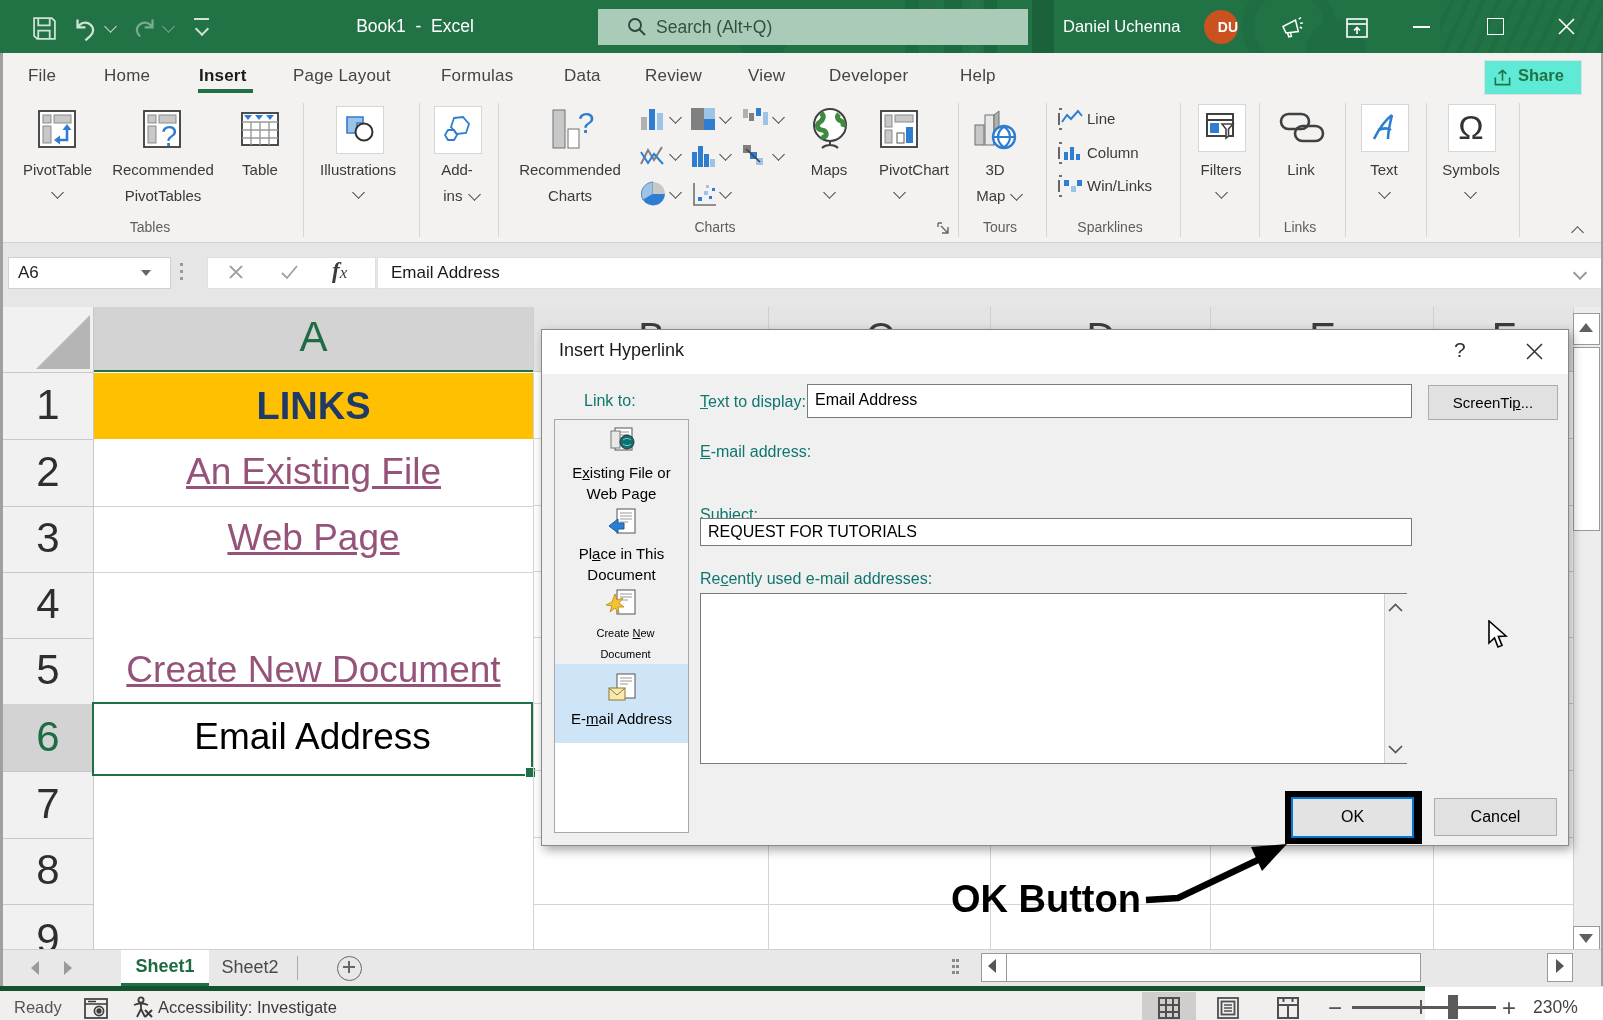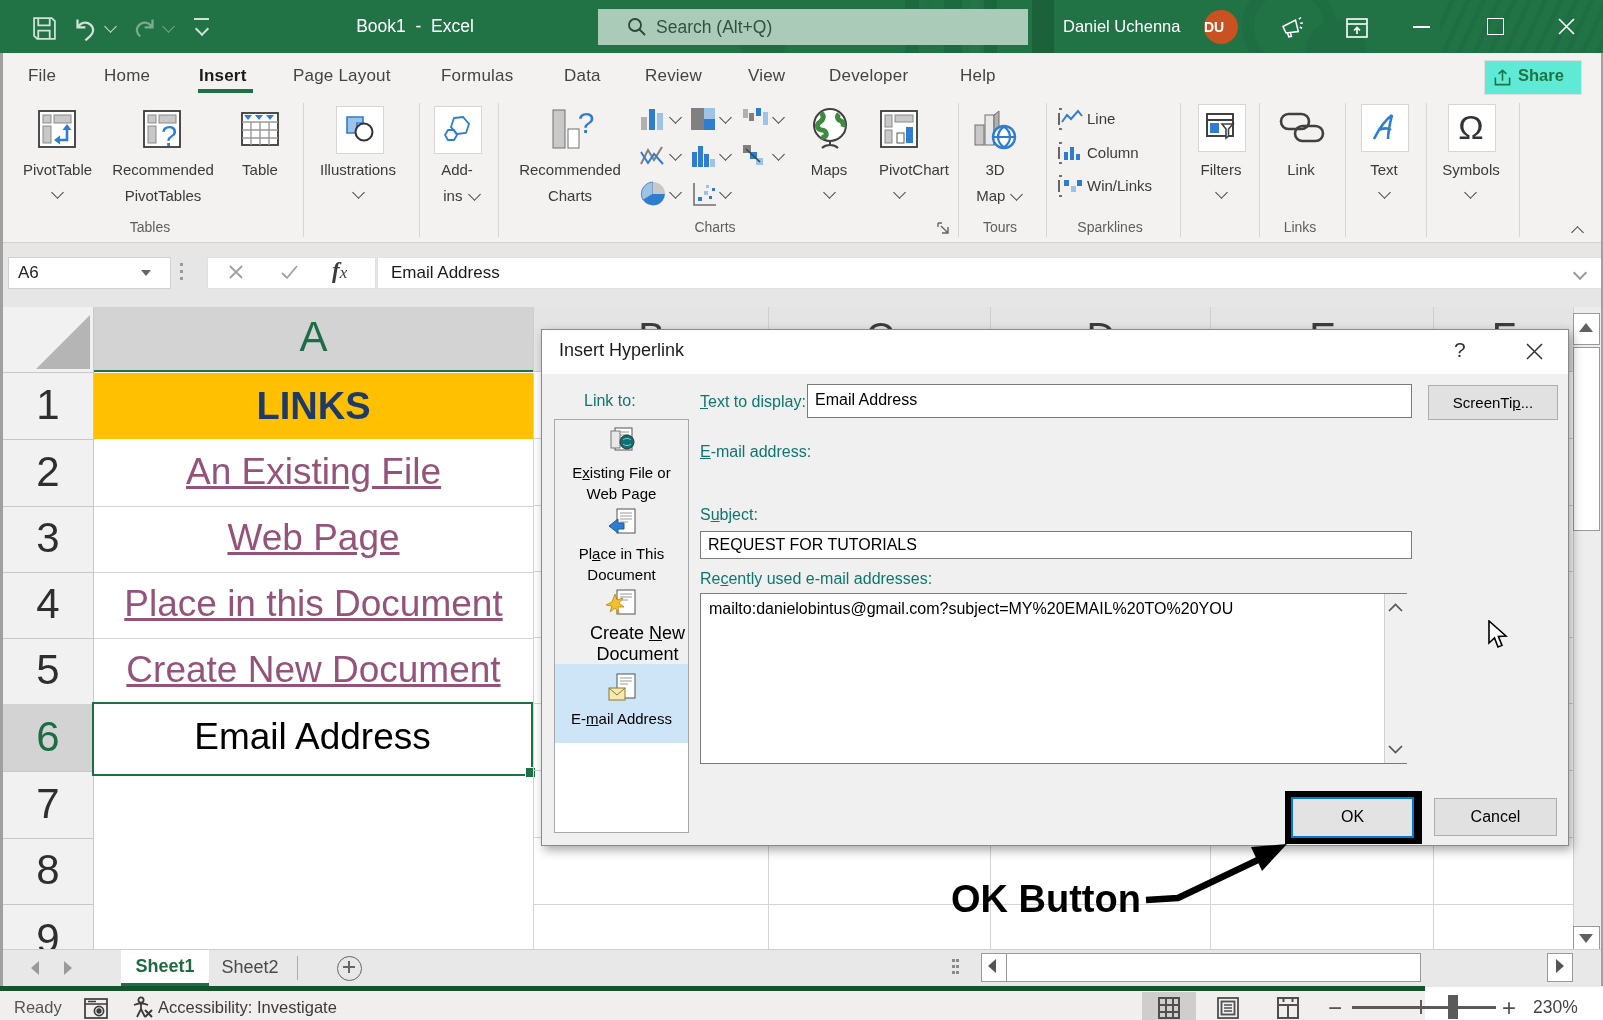--- a/index.html
+++ b/index.html
@@ -52,21 +52,21 @@
   <div class="ab" style="left:300px;top:16px;width:230px;color:#fff;font-size:17.5px;text-align:center">Book1&nbsp; -&nbsp; Excel</div>
 
   <div class="ab" style="left:598px;top:9px;width:430px;height:36px;background:#a9cbb8"></div>
   <svg class="ab" style="left:627px;top:17px" width="20" height="20" viewBox="0 0 20 20" fill="none" stroke="#2c463a" stroke-width="1.8">
         <circle cx="8" cy="8" r="6"></circle>
         <path d="M12.5 12.5 L18 18"></path>
       </svg>
   <div class="ab" style="left:656px;top:17px;color:#33503f;font-size:17.5px">Search (Alt+Q)</div>
 
   <div class="ab" style="left:1063px;top:17px;color:#fff;font-size:16.5px">Daniel Uchenna</div>
-  <div class="ab" style="left:1204px;top:10px;width:34px;height:34px;border-radius:50%;background:#ca5220;color:#fff;font-size:14px;line-height:34px;text-align:left;font-weight:bold">DU</div>
+  <div class="ab" style="left:1204px;top:10px;width:34px;height:34px;border-radius:50%;background:#ca5220;color:#fff;font-size:14px;line-height:34px;text-align:right;font-weight:bold">DU</div>
   <svg class="ab" style="left:1280px;top:16px" width="24" height="24" viewBox="0 0 24 24" fill="none" stroke="#fff" stroke-width="1.5">
         <path d="M3 10.5 L15.5 4l2.8 11.5L6 17z"></path>
         <path d="M7.5 17l1.3 3.8 2.6-.5-1-3.8"></path>
         <path d="M18.8 3.2l2.2-1.7 M20.2 7.3l2.7-.2 M19.8 11l2.3 1.3"></path>
       </svg>
   <svg class="ab" style="left:1345px;top:16px" width="24" height="24" viewBox="0 0 24 24" fill="none" stroke="#fff" stroke-width="1.6">
         <rect x="2" y="3" width="20" height="18"></rect>
         <path d="M2 8h20" fill="none"></path>
         <path d="M12 18v-6 M9 14.5l3-3 3 3"></path>
       </svg>
@@ -338,21 +338,20 @@
   <div class="ab" style="left:3px;top:265px;width:90px;height:66px;border-bottom:1px solid #c8c8c8;font-size:42px;color:#2e2e2e;text-align:center;line-height:64px">4</div>
   <div class="ab" style="left:3px;top:331px;width:90px;height:66px;border-bottom:1px solid #c8c8c8;font-size:42px;color:#2e2e2e;text-align:center;line-height:64px">5</div>
   <div class="ab" style="left:3px;top:397px;width:90px;height:67px;border-bottom:1px solid #c8c8c8;background:#d3d3d3;font-size:42px;color:#1e6c43;text-align:center;line-height:65px">6</div>
   <div class="ab" style="left:3px;top:464px;width:90px;height:67px;border-bottom:1px solid #c8c8c8;font-size:42px;color:#2e2e2e;text-align:center;line-height:65px">7</div>
   <div class="ab" style="left:3px;top:531px;width:90px;height:66px;border-bottom:1px solid #c8c8c8;font-size:42px;color:#2e2e2e;text-align:center;line-height:64px">8</div>
   <div class="ab" style="left:3px;top:597px;width:90px;height:45px;font-size:42px;color:#2e2e2e;text-align:center;line-height:70px">9</div>
 
   <div class="ab" style="left:94px;top:66px;width:439px;height:66px;background:#ffc002;color:#1e3a68;font-weight:bold;font-size:38px;text-align:center;line-height:66px">LINKS</div>
   <div class="ab" style="left:94px;top:132px;width:439px;height:67px;border-bottom:1px solid #d4d4d4;color:#95537a;font-size:37px;text-align:center;line-height:65px"><span style="text-decoration:underline">An Existing File</span></div>
   <div class="ab" style="left:94px;top:199px;width:439px;height:66px;border-bottom:1px solid #d4d4d4;color:#95537a;font-size:37px;text-align:center;line-height:64px"><span style="text-decoration:underline">Web Page</span></div>
-  <div class="ab" style="left:94px;top:265px;width:439px;height:66px;border-bottom:1px solid #d4d4d4;color:#95537a;font-size:37px;text-align:center;line-height:64px"><span style="text-decoration:underline">Place in this Document</span></div>
   <div class="ab" style="left:94px;top:331px;width:439px;height:66px;border-bottom:1px solid #d4d4d4;color:#95537a;font-size:37px;text-align:center;line-height:64px"><span style="text-decoration:underline">Create New Document</span></div>
   <div class="ab" style="left:92px;top:395px;width:437px;height:70px;border:2.5px solid #1e7145;color:#000;font-size:37px;text-align:center;line-height:66px;background:#fff">Email Address</div>
   <div class="ab" style="left:525px;top:460px;width:9px;height:9px;background:#1e7145;border:1.5px solid #fff"></div>
 
   <div class="ab" style="left:533px;top:66px;width:1px;height:576px;background:#d4d4d4"></div>
   <div class="ab" style="left:533px;top:131px;width:1040px;height:1px;background:#d4d4d4"></div>
   <div class="ab" style="left:533px;top:198px;width:1040px;height:1px;background:#d4d4d4"></div>
   <div class="ab" style="left:533px;top:264px;width:1040px;height:1px;background:#d4d4d4"></div>
   <div class="ab" style="left:533px;top:330px;width:1040px;height:1px;background:#d4d4d4"></div>
   <div class="ab" style="left:533px;top:396px;width:1040px;height:1px;background:#d4d4d4"></div>
@@ -465,40 +464,39 @@
           <path d="M15 7h12M15 10h12M15 13h12M15 16h8" stroke="#999"></path>
           <path d="M4 20l9-7v4h6v6h-6v4z" fill="#2e7dd1" stroke="#1a5a9e"></path>
         </svg>
     <div class="ab ctr" style="left:0;top:123px;width:133px;font-size:15px;color:#000;line-height:21px">Pl<u>a</u>ce in This<br>Document</div>
 
     <svg class="ab" style="left:50px;top:166px" width="34" height="34" viewBox="0 0 34 34">
           <rect x="12" y="4" width="18" height="24" fill="#fff" stroke="#555"></rect>
           <path d="M15 8h12M15 11h12M15 14h8" stroke="#999"></path>
           <path d="M10 8l2 6 6-2-4 5 5 4-6 0 1 6-4-5-5 4 2-6-6-1 6-3z" fill="#f2c230" stroke="#b8860b" stroke-width=".8"></path>
         </svg>
-    <div class="ab ctr" style="left:16px;top:203px;width:133px;font-size:18px;color:#000;line-height:21px">Create <u>N</u>ew<br>Document</div>
+    <div class="ab ctr" style="left:4px;top:203px;width:133px;font-size:11px;color:#000;line-height:21px">Create <u>N</u>ew<br>Document</div>
 
     <svg class="ab" style="left:50px;top:252px" width="34" height="34" viewBox="0 0 34 34">
           <rect x="12" y="2" width="18" height="24" fill="#fff" stroke="#555"></rect>
           <path d="M15 6h12M15 9h12M15 12h8" stroke="#999"></path>
           <rect x="4" y="16" width="16" height="12" fill="#f7e9b0" stroke="#8a7a30"></rect>
           <path d="M4 16l8 7 8-7" fill="none" stroke="#8a7a30"></path>
         </svg>
     <div class="ab ctr" style="left:0;top:290px;width:133px;font-size:15px;color:#000">E-<u>m</u>ail Address</div>
   </div>
 
   <div class="lbl" style="left:158px;top:63px"><u>T</u>ext to display:</div>
   <div class="tbx" style="left:265px;top:54px;width:596px;height:32px">Email Address</div>
   <div class="btn" style="left:886px;top:55px;width:128px;height:33px;line-height:33px">ScreenTi<u>p</u>...</div>
   <div class="lbl" style="left:158px;top:113px"><u>E</u>-mail address:</div>
   <div class="lbl" style="left:158px;top:176px">S<u>u</u>bject:</div>
-  <div class="tbx" style="left:158px;top:201px;width:703px;height:26px;line-height:26px">REQUEST FOR TUTORIALS</div>
+  <div class="tbx" style="left:158px;top:188px;width:703px;height:26px;line-height:26px">REQUEST FOR TUTORIALS</div>
   <div class="lbl" style="left:158px;top:240px">Re<u>c</u>ently used e-mail addresses:</div>
   <div class="ab" style="left:158px;top:263px;width:705px;height:169px;background:#fff;border:1px solid #7a7a7a">
-    <div class="ab" style="left:8px;top:6px;font-size:16px;color:#000;white-space:nowrap">mailto:danielobintus@gmail.com?subject=MY%20EMAIL%20TO%20YOU</div>
     <div class="ab" style="left:683px;top:0;width:22px;height:169px;background:#f0f0f0;border-left:1px solid #d0d0d0"></div>
     <svg class="ab" style="left:687px;top:9px" width="15" height="9" fill="none">
           <path d="M1 8L7.5 1.5 14 8" stroke="#555" stroke-width="1.7"></path>
         </svg>
     <svg class="ab" style="left:687px;top:151px" width="15" height="9" fill="none">
           <path d="M1 1L7.5 7.5 14 1" stroke="#555" stroke-width="1.7"></path>
         </svg>
   </div>
 
   <svg class="ab" style="left:944px;top:290px" width="22" height="30" viewBox="0 0 22 30">

